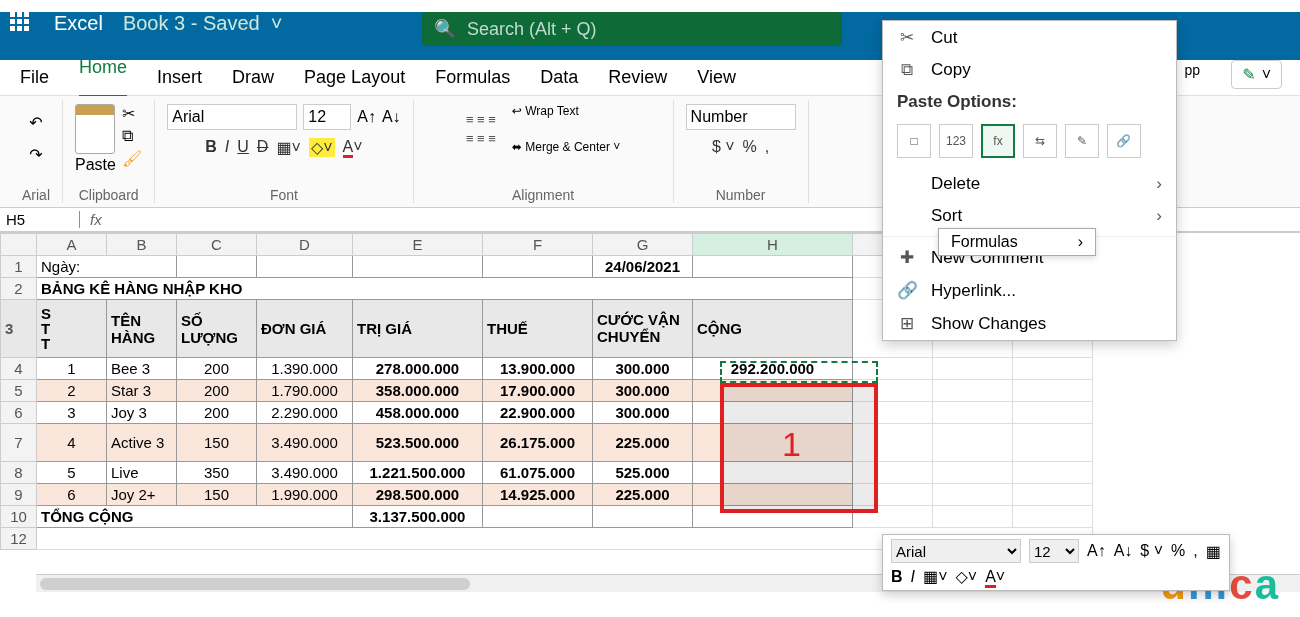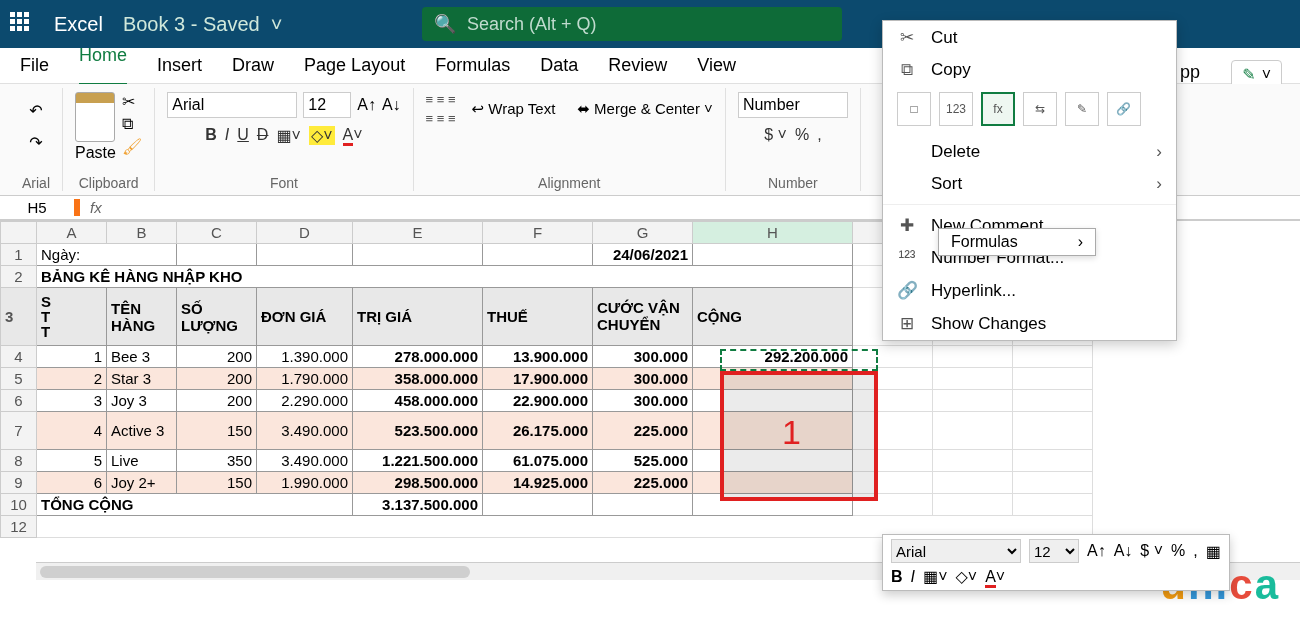--- a/index.html
+++ b/index.html
@@ -1,19 +1,19 @@
 <!DOCTYPE html>
 <html><head>
 <meta charset="utf-8">
 <style>
 * { margin: 0; padding: 0; box-sizing: border-box; font-family: "Segoe UI", Arial, sans-serif; }
 body { width: 1300px; height: 617px; background: #fff; overflow: hidden; position: relative; }
 
 
-.titlebar { height: 48px; background: #0c4a6e; display: flex; align-items: center; padding: 0 10px; color: #fff; }
+.titlebar { height: 48px; background: #0369a1; display: flex; padding: 0 10px; color: #fff; margin-top: 12px; }
 .apps-icon { width: 24px; height: 24px; margin-right: 20px; display: grid; grid-template-columns: repeat(3,5px); grid-template-rows: repeat(3,5px); gap: 2px; }
 .apps-icon span { background: #fff; }
 .app-name { font-size: 20px; font-weight: 400; margin-right: 20px; }
 .doc-name { font-size: 20px; color: #d0e8db; }
 .search-box { margin-left: 140px; background: #0e6b38; border-radius: 4px; height: 34px; width: 420px; display: flex; align-items: center; padding: 0 12px; color: #c0dbce; font-size: 18px; }
 
 
 .ribbon-tabs { height: 36px; display: flex; align-items: center; padding: 0 20px; gap: 30px; border-bottom: 1px solid #e0e0e0; font-size: 18px; }
 .ribbon-tabs span { cursor: pointer; }
 .ribbon-tabs .active { color: #107c41; border-bottom: 3px solid #107c41; padding-bottom: 17px; font-weight: 500; }
@@ -24,30 +24,30 @@
 .group-row { display: flex; gap: 6px; align-items: center; }
 .group-label { font-size: 14px; color: #666; margin-top: auto; text-align: center; }
 .icon-btn { width: 28px; height: 28px; display: flex; align-items: center; justify-content: center; font-size: 16px; }
 .font-sel { width: 130px; height: 26px; font-size: 16px; border: 1px solid #ccc; background: #fff; padding: 0 4px; }
 .size-sel { width: 48px; height: 26px; font-size: 16px; border: 1px solid #ccc; background: #fff; padding: 0 4px; }
 .paste-big { width: 40px; height: 50px; background: linear-gradient(#c8a050 0 20%, #fff 20%); border: 1px solid #aaa; border-radius: 3px; }
 .btn-strip { display: flex; gap: 8px; font-size: 16px; color: #333; }
 
 
 .fbar { height: 24px; border-bottom: 1px solid #ccc; display: flex; align-items: center; font-size: 15px; }
-.name-box { width: 80px; border-right: 6px solid #f97316; padding: 0 6px; text-align: center; }
+.name-box { width: 80px; border-right: 1px solid #f97316; padding: 0 6px; }
 .fx { padding: 0 10px; font-style: italic; color: #666; }
 
 
 .grid-wrap { position: relative; height: 360px; overflow: hidden; border-top: 1px solid #ccc; }
 table.sheet { border-collapse: collapse; font-size: 15px; }
 .colhdr th { background: #f3f3f3; border: 1px solid #ccc; height: 22px; font-weight: 400; color: #555; }
 .rowhdr { background: #f3f3f3; border: 1px solid #ccc; width: 36px; text-align: center; color: #555; }
 td { border: 1px solid #999; height: 22px; padding: 0 4px; vertical-align: middle; }
-td.ra { text-align: right; }
+td.ra { text-align: center; }
 td.bold { font-weight: 700; }
 tr.pink td { background: #fbe6dc; }
 th.col { width: 76px; }
 .hdr-row td { background: #e8e8e8; font-weight: 700; text-align: left; }
 .sel-col { background: #d5efe0 !important; color: #107c41; font-weight: 700; }
 .marq { position: absolute; border: 2px dashed #107c41; pointer-events: none; }
 .red-box { position: absolute; border: 4px solid #e02020; pointer-events: none; }
 .anno { position: absolute; color: #e02020; font-size: 34px; font-weight: 500; }
 
 
@@ -59,21 +59,21 @@
 .ctx-head { padding: 6px 14px; font-weight: 600; color: #333; }
 .paste-opts { display: flex; gap: 8px; padding: 6px 14px 10px; }
 .popt { width: 34px; height: 34px; border: 1px solid #ccc; display: flex; align-items: center; justify-content: center; font-size: 12px; color: #555; position: relative; }
 .popt.sel { border: 2px solid #107c41; background: #eef7f1; }
 .tooltip { position: absolute; left: 938px; top: 228px; background: #fff; border: 1px solid #aaa; padding: 4px 12px; font-size: 16px; box-shadow: 0 2px 6px rgba(0,0,0,.15); display: flex; align-items: center; gap: 60px; z-index: 60; }
 
 
 .edge-btn { position: absolute; right: 18px; top: 60px; border: 1px solid #ccc; border-radius: 4px; padding: 4px 10px; display: flex; align-items: center; gap: 6px; background: #fff; }
 .analyze { position: absolute; right: 18px; top: 110px; text-align: center; font-size: 16px; }
 .analyze .aico { width: 34px; height: 34px; margin: 0 auto 4px; border: 1px solid #888; border-radius: 50%; display: flex; align-items: center; justify-content: center; }
-.shp { position: absolute; right: 100px; top: 62px; font-size: 18px; }
+.shp { position: absolute; right: 100px; top: 62px; font-size: 14px; }
 
 
 .minibar { position: absolute; left: 882px; top: 534px; background: #fff; border: 1px solid #bbb; box-shadow: 0 4px 10px rgba(0,0,0,.2); padding: 4px 8px; font-size: 16px; z-index: 55; }
 .minibar .row { display: flex; align-items: center; gap: 8px; }
 .minibar select { height: 24px; font-size: 15px; border: 1px solid #ccc; }
 
 
 .logo { position: absolute; right: 20px; bottom: 8px; font-size: 42px; font-weight: 700; letter-spacing: 2px; z-index: 40; }
 .logo .u { color: #f39c12; } .logo .n { color: #3498db; } .logo .i { color: #3498db; } .logo .c { color: #e74c3c; } .logo .a { color: #1abc9c; }
 
@@ -158,21 +158,21 @@
       <span><span style="border-bottom:3px solid #e02020">A</span>˅</span>
     </div>
     <div class="group-label">Font</div>
   </div>
   <div class="group" style="min-width:260px">
     <div class="group-row" style="margin-top:4px">
       <div style="display:flex;flex-direction:column;gap:4px;font-size:13px;color:#555">
         <div>≡ ≡ ≡</div>
         <div>≡ ≡ ≡</div>
       </div>
-      <div style="display:flex;gap:22px;margin-left:10px;font-size:15px">
+      <div style="display:flex;flex-direction:column;gap:22px;margin-left:10px;font-size:12px">
         <span>↩ <span>Wrap Text</span></span>
         <span>⬌ <span>Merge &amp; Center</span> ˅</span>
       </div>
     </div>
     <div class="group-label">Alignment</div>
   </div>
   <div class="group" style="min-width:130px">
     <div class="group-row" style="margin-top:4px">
       <input class="font-sel" style="width: 110px;" value="Number">
     </div>
@@ -358,20 +358,21 @@
 
 <div class="ctx">
   <div class="ctx-item">
       <span class="ctx-ico">✂</span>
       <span>Cut</span>
     </div>
   <div class="ctx-item">
       <span class="ctx-ico">⧉</span>
       <span>Copy</span>
     </div>
+  <div class="ctx-head">Paste Options:</div>
   <div class="paste-opts">
     <div class="popt">□</div>
     <div class="popt">123</div>
     <div class="popt sel">fx</div>
     <div class="popt">⇆</div>
     <div class="popt">✎</div>
     <div class="popt">🔗</div>
   </div>
   <div class="ctx-item">
       <span class="ctx-ico"></span>
@@ -380,24 +381,20 @@
     </div>
   <div class="ctx-item">
       <span class="ctx-ico"></span>
       <span>Sort</span>
       <span class="ctx-sub">›</span>
     </div>
   <div style="border-top:1px solid #eee;margin:4px 0"></div>
   <div class="ctx-item">
       <span class="ctx-ico">✚</span>
       <span>New Comment</span>
-    </div>
-  <div class="ctx-item">
-      <span class="ctx-ico">¹²³</span>
-      <span>Number Format...</span>
     </div>
   <div class="ctx-item">
       <span class="ctx-ico">🔗</span>
       <span>Hyperlink...</span>
     </div>
   <div class="ctx-item">
       <span class="ctx-ico">⊞</span>
       <span>Show Changes</span>
     </div>
 </div>

